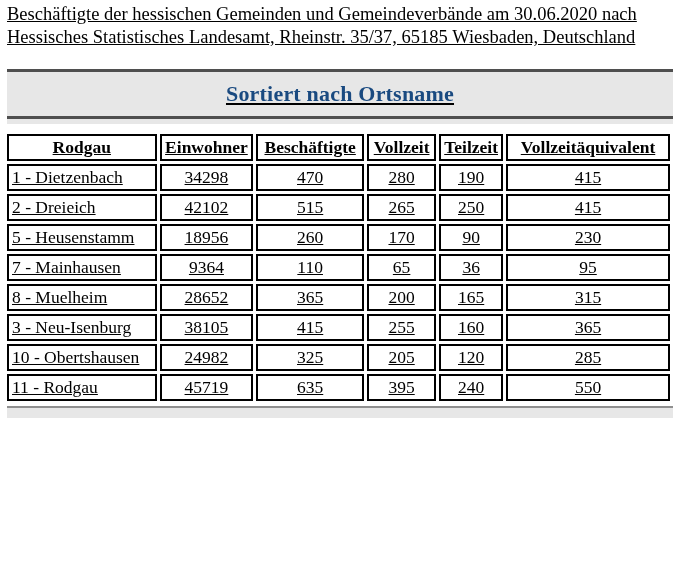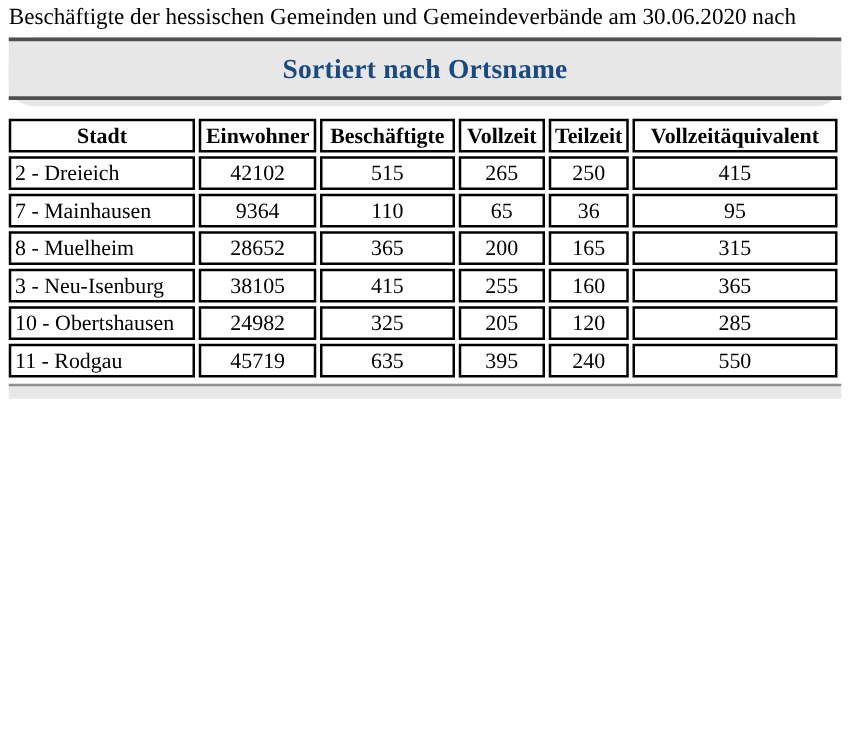--- a/index.html
+++ b/index.html
@@ -8,31 +8,31 @@
     background: #ffffff;
     width: 691px;
     height: 583px;
     overflow: hidden;
     font-family: "Liberation Serif", serif;
     color: #000;
   }
   .page {
     padding: 3px 18px 0 7px;
     box-sizing: border-box;
+    text-decoration: underline;
   }
   .intro {
     font-size: 18.5px;
     line-height: 23px;
     white-space: nowrap;
   }
   .titlebar-wrap {
-    margin-top: 4px;
+    margin-top: 20px;
     background: var(--panel-gray);
     padding-bottom: 5px;
-    border-radius: 20px;
   }
   .titlebar {
     border-top: 3px solid var(--panel-line);
     border-bottom: 3px solid var(--panel-line);
     height: 44px;
     display: flex;
     align-items: center;
     justify-content: center;
     background: var(--panel-gray);
   }
@@ -86,55 +86,72 @@
     height: 10px;
   }
 </style>
 </head>
 <body>
 
 <div class="page">
 
   <div class="intro">
     <div>Beschäftigte der hessischen Gemeinden und Gemeindeverbände am 30.06.2020 nach</div>
+    <div>Hessisches Statistisches Landesamt, Rheinstr. 35/37, 65185 Wiesbaden, Deutschland</div>
   </div>
 
   <div class="titlebar-wrap">
     <div class="titlebar">
       <span class="title">Sortiert nach Ortsname</span>
     </div>
   </div>
 
   <table class="data">
     <colgroup>
       <col class="col-stadt">
         <col class="col-einw">
         <col class="col-besch">
       <col class="col-voll">
         <col class="col-teil">
         <col class="col-vzae">
     </colgroup>
     <thead>
       <tr>
-        <th>Stadt</th>
+        <th>Rodgau</th>
         <th>Einwohner</th>
         <th>Beschäftigte</th>
         <th>Vollzeit</th>
         <th>Teilzeit</th>
         <th>Vollzeitäquivalent</th>
       </tr>
     </thead>
     <tbody id="table-body">
         <tr>
+    <td class="stadt">1 - Dietzenbach</td>
+    <td class="num">34298</td>
+    <td class="num">470</td>
+    <td class="num">280</td>
+    <td class="num">190</td>
+    <td class="num">415</td>
+  </tr>
+        <tr>
     <td class="stadt">2 - Dreieich</td>
     <td class="num">42102</td>
     <td class="num">515</td>
     <td class="num">265</td>
     <td class="num">250</td>
     <td class="num">415</td>
+  </tr>
+        <tr>
+    <td class="stadt">5 - Heusenstamm</td>
+    <td class="num">18956</td>
+    <td class="num">260</td>
+    <td class="num">170</td>
+    <td class="num">90</td>
+    <td class="num">230</td>
   </tr>
         <tr>
     <td class="stadt">7 - Mainhausen</td>
     <td class="num">9364</td>
     <td class="num">110</td>
     <td class="num">65</td>
     <td class="num">36</td>
     <td class="num">95</td>
   </tr>
         <tr>

